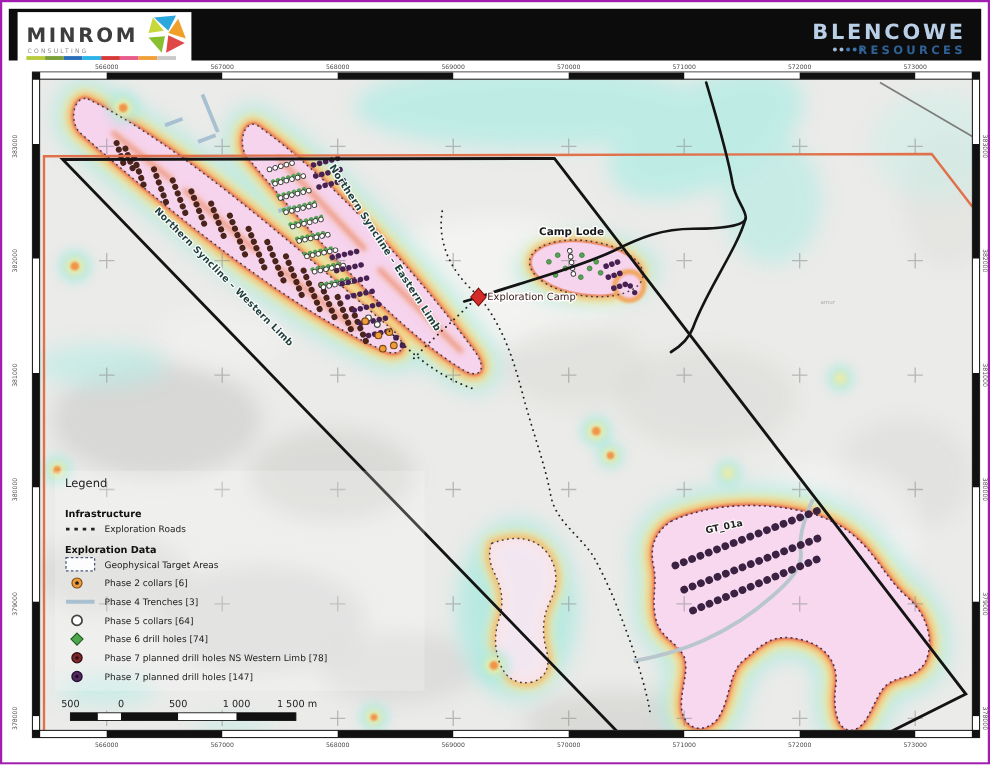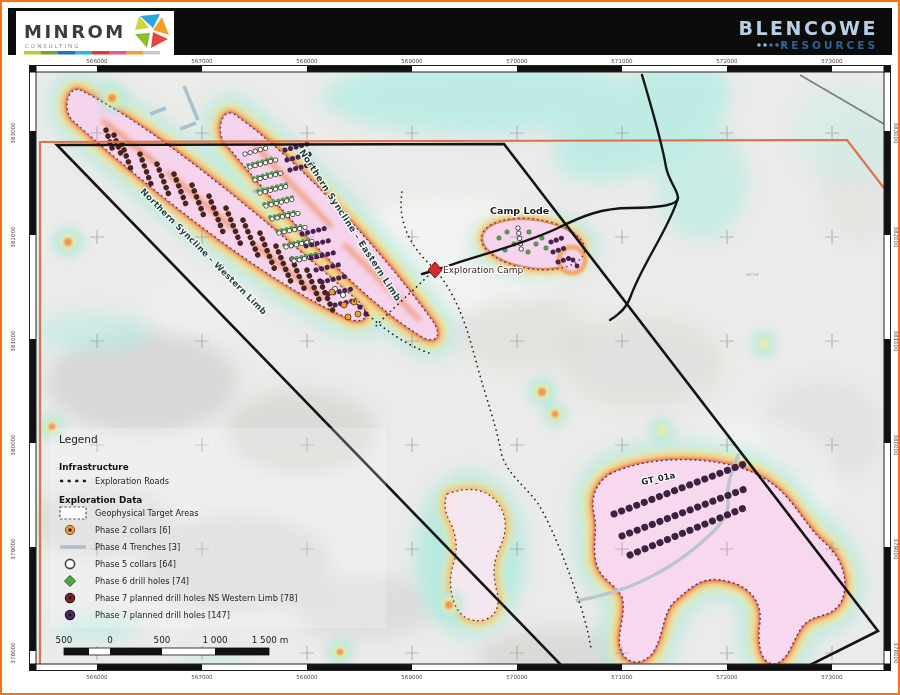--- a/index.html
+++ b/index.html
@@ -1,16 +1,16 @@
 <!DOCTYPE html>
 <html><head>
 <meta charset="utf-8">
 <style>
   html,body{margin:0;padding:0;background:#fff;}
-  .figure{position:relative;width:900px;height:695px;background:#fff;border:2px solid #f97316;box-sizing:border-box;
+  .figure{position:relative;width:900px;height:695px;background:#fff;border:2px solid #a21caf;box-sizing:border-box;
           font-family:"DejaVu Sans",sans-serif;}
   svg text{font-family:"DejaVu Sans",sans-serif;}
   .halo{paint-order:stroke;stroke:#ffffff;stroke-width:2.6px;stroke-linejoin:round;}
   .halo2{paint-order:stroke;stroke:#ffffff;stroke-width:2px;stroke-linejoin:round;}
 </style>
 </head>
 <body>
 
 <div class="figure">
 <svg width="896" height="691" viewBox="0 0 896 691">

